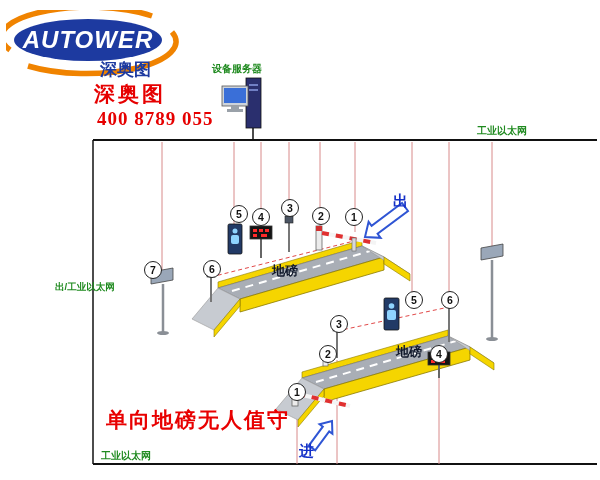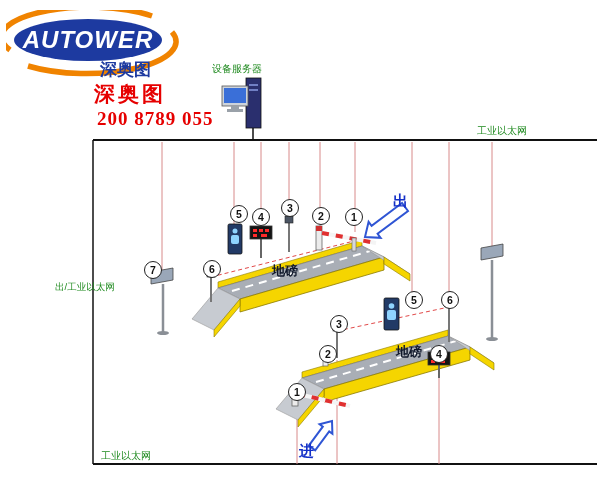--- a/index.html
+++ b/index.html
@@ -2,21 +2,21 @@
 <html><head>
 <meta charset="utf-8">
 <style>
   html,body{margin:0;padding:0;width:600px;height:480px;background:#fff;overflow:hidden;
     font-family:"Liberation Sans",sans-serif;}
   .canvas{position:relative;width:600px;height:480px;background:#fff;}
   svg.overlay{position:absolute;left:0;top:0;z-index:1;}
   .marker{position:absolute;width:16px;height:16px;border:1.6px solid #222;border-radius:50%;
     background:#fff;font-size:10.5px;font-weight:bold;color:#111;display:flex;
     align-items:center;justify-content:center;z-index:6;line-height:1;}
-  .lbl-green{position:absolute;color:#1f8a1f;font-weight:normal;font-size:10px;z-index:5;white-space:nowrap;}
+  .lbl-green{position:absolute;color:#1f8a1f;font-weight:bold;font-size:10px;z-index:5;white-space:nowrap;}
   .lbl-red-small{position:absolute;color:#0f172a;font-weight:bold;font-size:13px;z-index:5;white-space:nowrap;}
   .lbl-blue{position:absolute;color:#1430c8;font-weight:bold;font-size:15px;z-index:5;white-space:nowrap;}
   .brand-sub{position:absolute;left:100px;top:58px;color:#1d3aa0;font-weight:bold;font-size:17px;z-index:5;}
   .company-red{position:absolute;left:94px;top:80px;color:#e60000;font-weight:bold;font-size:21px;
     letter-spacing:3px;font-family:"Liberation Serif",serif;z-index:5;}
   .phone-red{position:absolute;left:97px;top:108px;color:#e60000;font-weight:bold;font-size:19px;
     letter-spacing:1px;font-family:"Liberation Serif",serif;z-index:5;}
   .caption-red{position:absolute;left:106px;top:406px;color:#e80000;font-weight:bold;font-size:21px;
     letter-spacing:2px;font-family:"Liberation Serif",serif;z-index:5;white-space:nowrap;}
   .logo-box{position:absolute;left:6px;top:10px;width:178px;height:74px;z-index:4;}
@@ -168,31 +168,32 @@
     <svg width="178" height="74" viewBox="0 0 178 74">
       <ellipse cx="82" cy="30" rx="74" ry="21" fill="#1d3aa0"></ellipse>
       <path d="M 4 40 A 88 30 0 0 1 146 6" stroke="#f08300" stroke-width="5.5" fill="none"></path>
       <path d="M 22 56 A 90 32 0 0 0 166 22" stroke="#f08300" stroke-width="5.5" fill="none"></path>
       <text x="82" y="38" text-anchor="middle" font-size="24" font-style="italic" font-weight="bold" fill="#ffffff" font-family="Liberation Sans, sans-serif" letter-spacing="1">AUTOWER</text>
     </svg>
   </div>
   <div class="brand-sub">深奥图</div>
 
   <div class="company-red">深奥图</div>
-  <div class="phone-red">200 8789 055</div>
+  <div class="phone-red">400 8789 055</div>
 
   <div class="lbl-green" style="left:212px;top:62px;">设备服务器</div>
   <div class="lbl-green" style="left:477px;top:124px;">工业以太网</div>
   <div class="lbl-green" style="left:101px;top:449px;">工业以太网</div>
   <div class="lbl-green" style="left:55px;top:281px;font-size:9.5px;">出/工业以太网</div>
 
   <div class="lbl-red-small" style="left:272px;top:262px;">地磅</div>
   <div class="lbl-red-small" style="left:396px;top:343px;">地磅</div>
   <div class="lbl-blue" style="left:393px;top:192px;">出</div>
   <div class="lbl-blue" style="left:299px;top:442px;">进</div>
+  <div class="caption-red">单向地磅无人值守</div>
 
   <div class="marker" style="left:345px;top:208px;">1</div>
   <div class="marker" style="left:312px;top:207px;">2</div>
   <div class="marker" style="left:281px;top:199px;">3</div>
   <div class="marker" style="left:252px;top:208px;">4</div>
   <div class="marker" style="left:230px;top:205px;">5</div>
   <div class="marker" style="left:203px;top:260px;">6</div>
   <div class="marker" style="left:144px;top:261px;">7</div>
 
   <div class="marker" style="left:288px;top:383px;">1</div>

